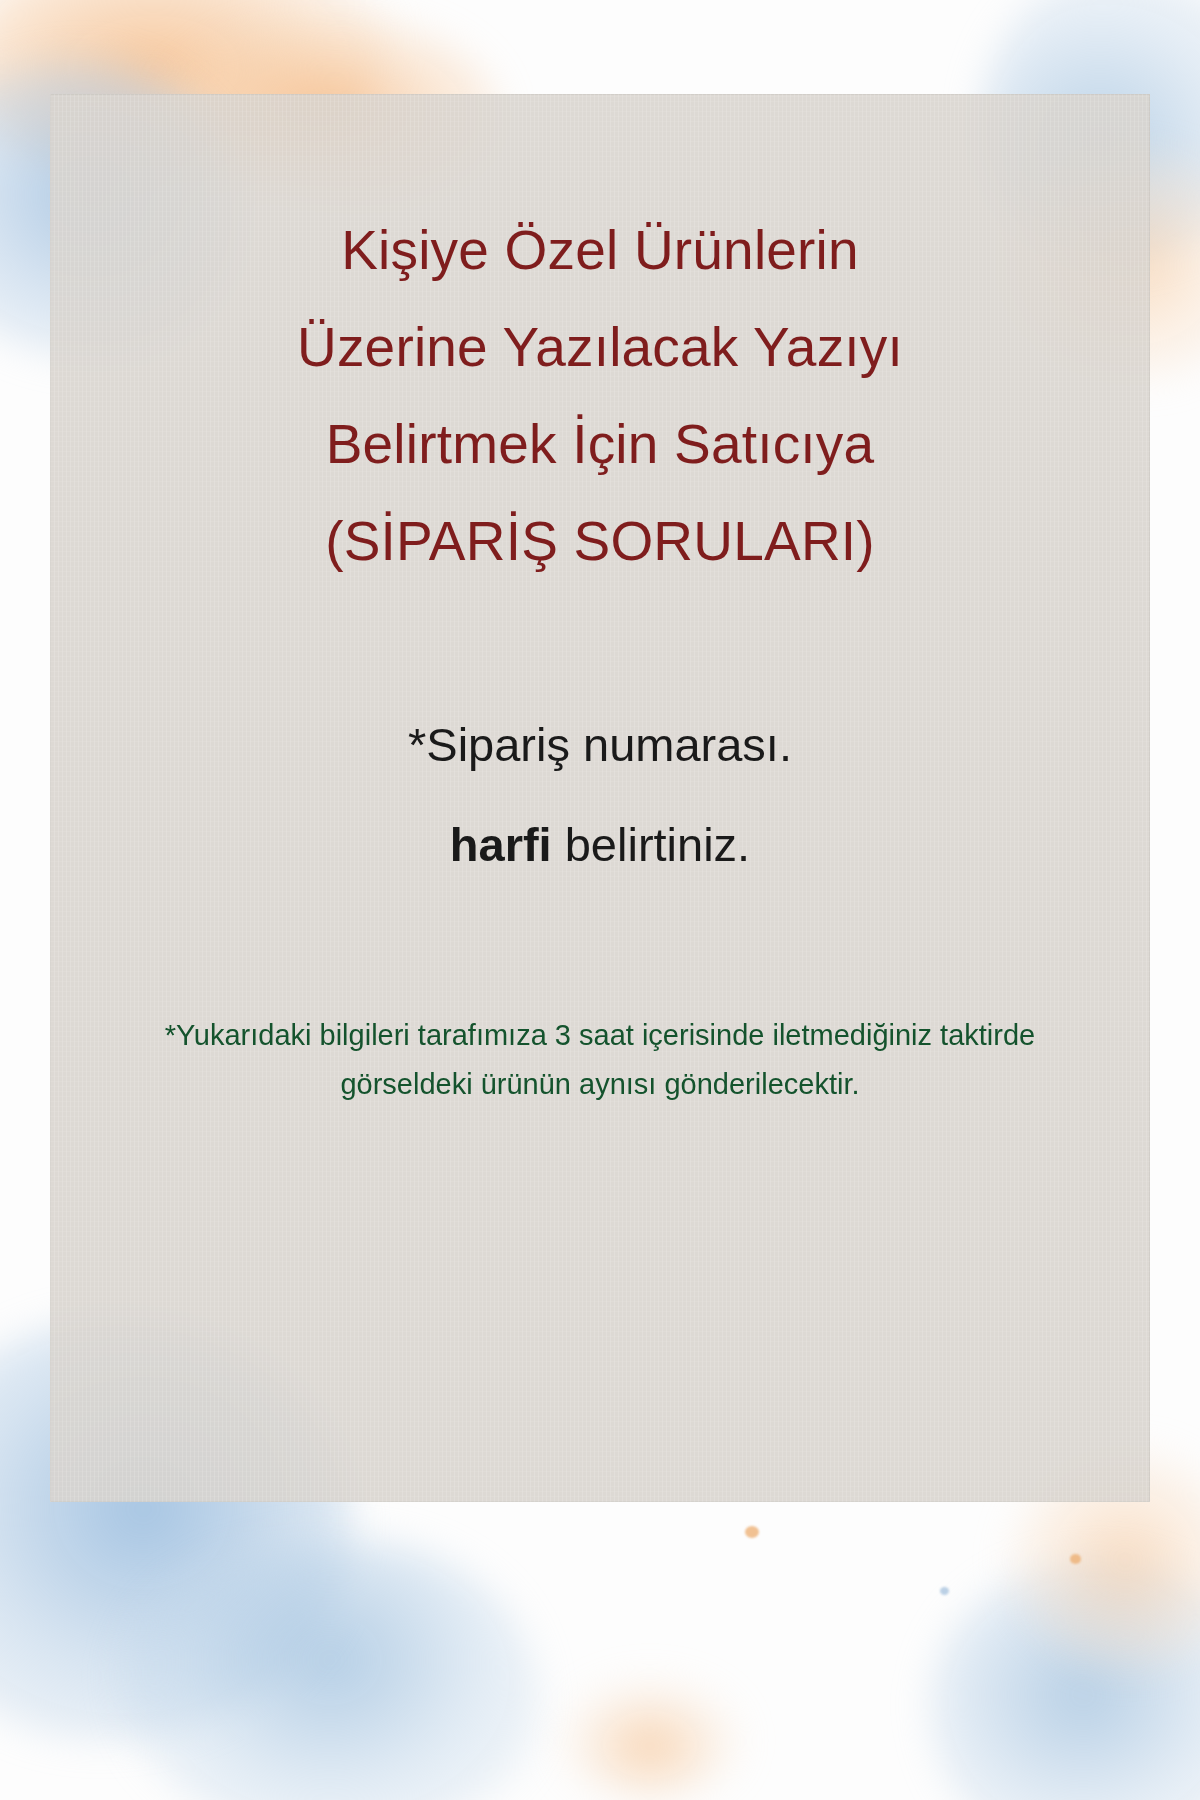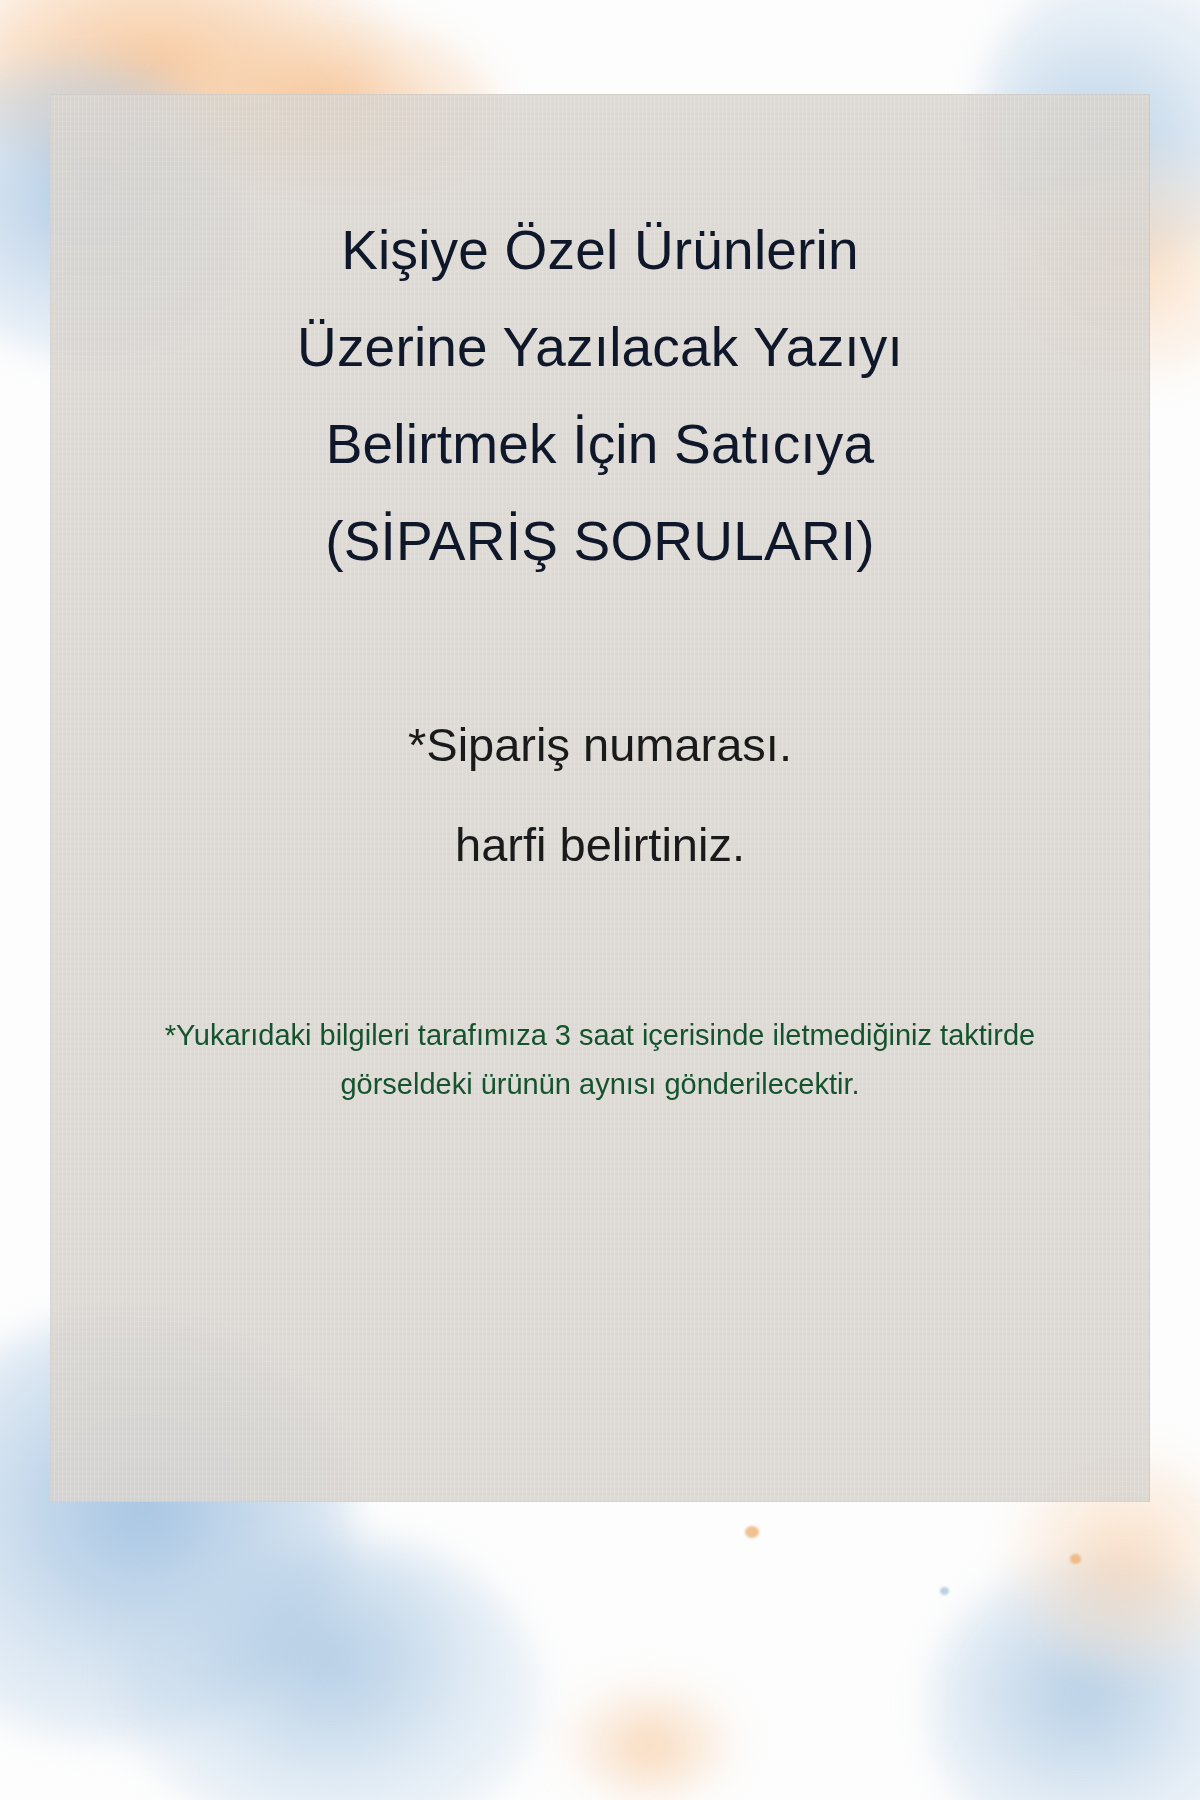--- a/index.html
+++ b/index.html
@@ -148,42 +148,42 @@
     height: 100%;
     display: flex;
     flex-direction: column;
     align-items: center;
     box-sizing: border-box;
     padding: 108px 40px 0 40px;
   }
 
   .headline {
     text-align: center;
-    color: #0f172a;
+    color: #7f1d1d;
     font-size: 55px;
     line-height: 97px;
     font-weight: 400;
     letter-spacing: 0.2px;
     margin: 0;
   }
   .headline .line { display: block; white-space: nowrap; }
 
   .bullets {
     margin: 8px;
     padding: 0;
     list-style: none;
     text-align: center;
     color: #1a1a1a;
     font-size: 47px;
     line-height: 100px;
     font-weight: 400;
     margin-top: 105px;
   }
   .bullets li { white-space: nowrap; }
-  .bullets .bold { font-weight: 400; }
+  .bullets .bold { font-weight: 700; }
 
   .footnote {
     margin-top: 108px;
     text-align: center;
     color: #14532d;
     font-size: 29px;
     line-height: 49px;
     max-width: 880px;
     font-weight: 400;
   }

